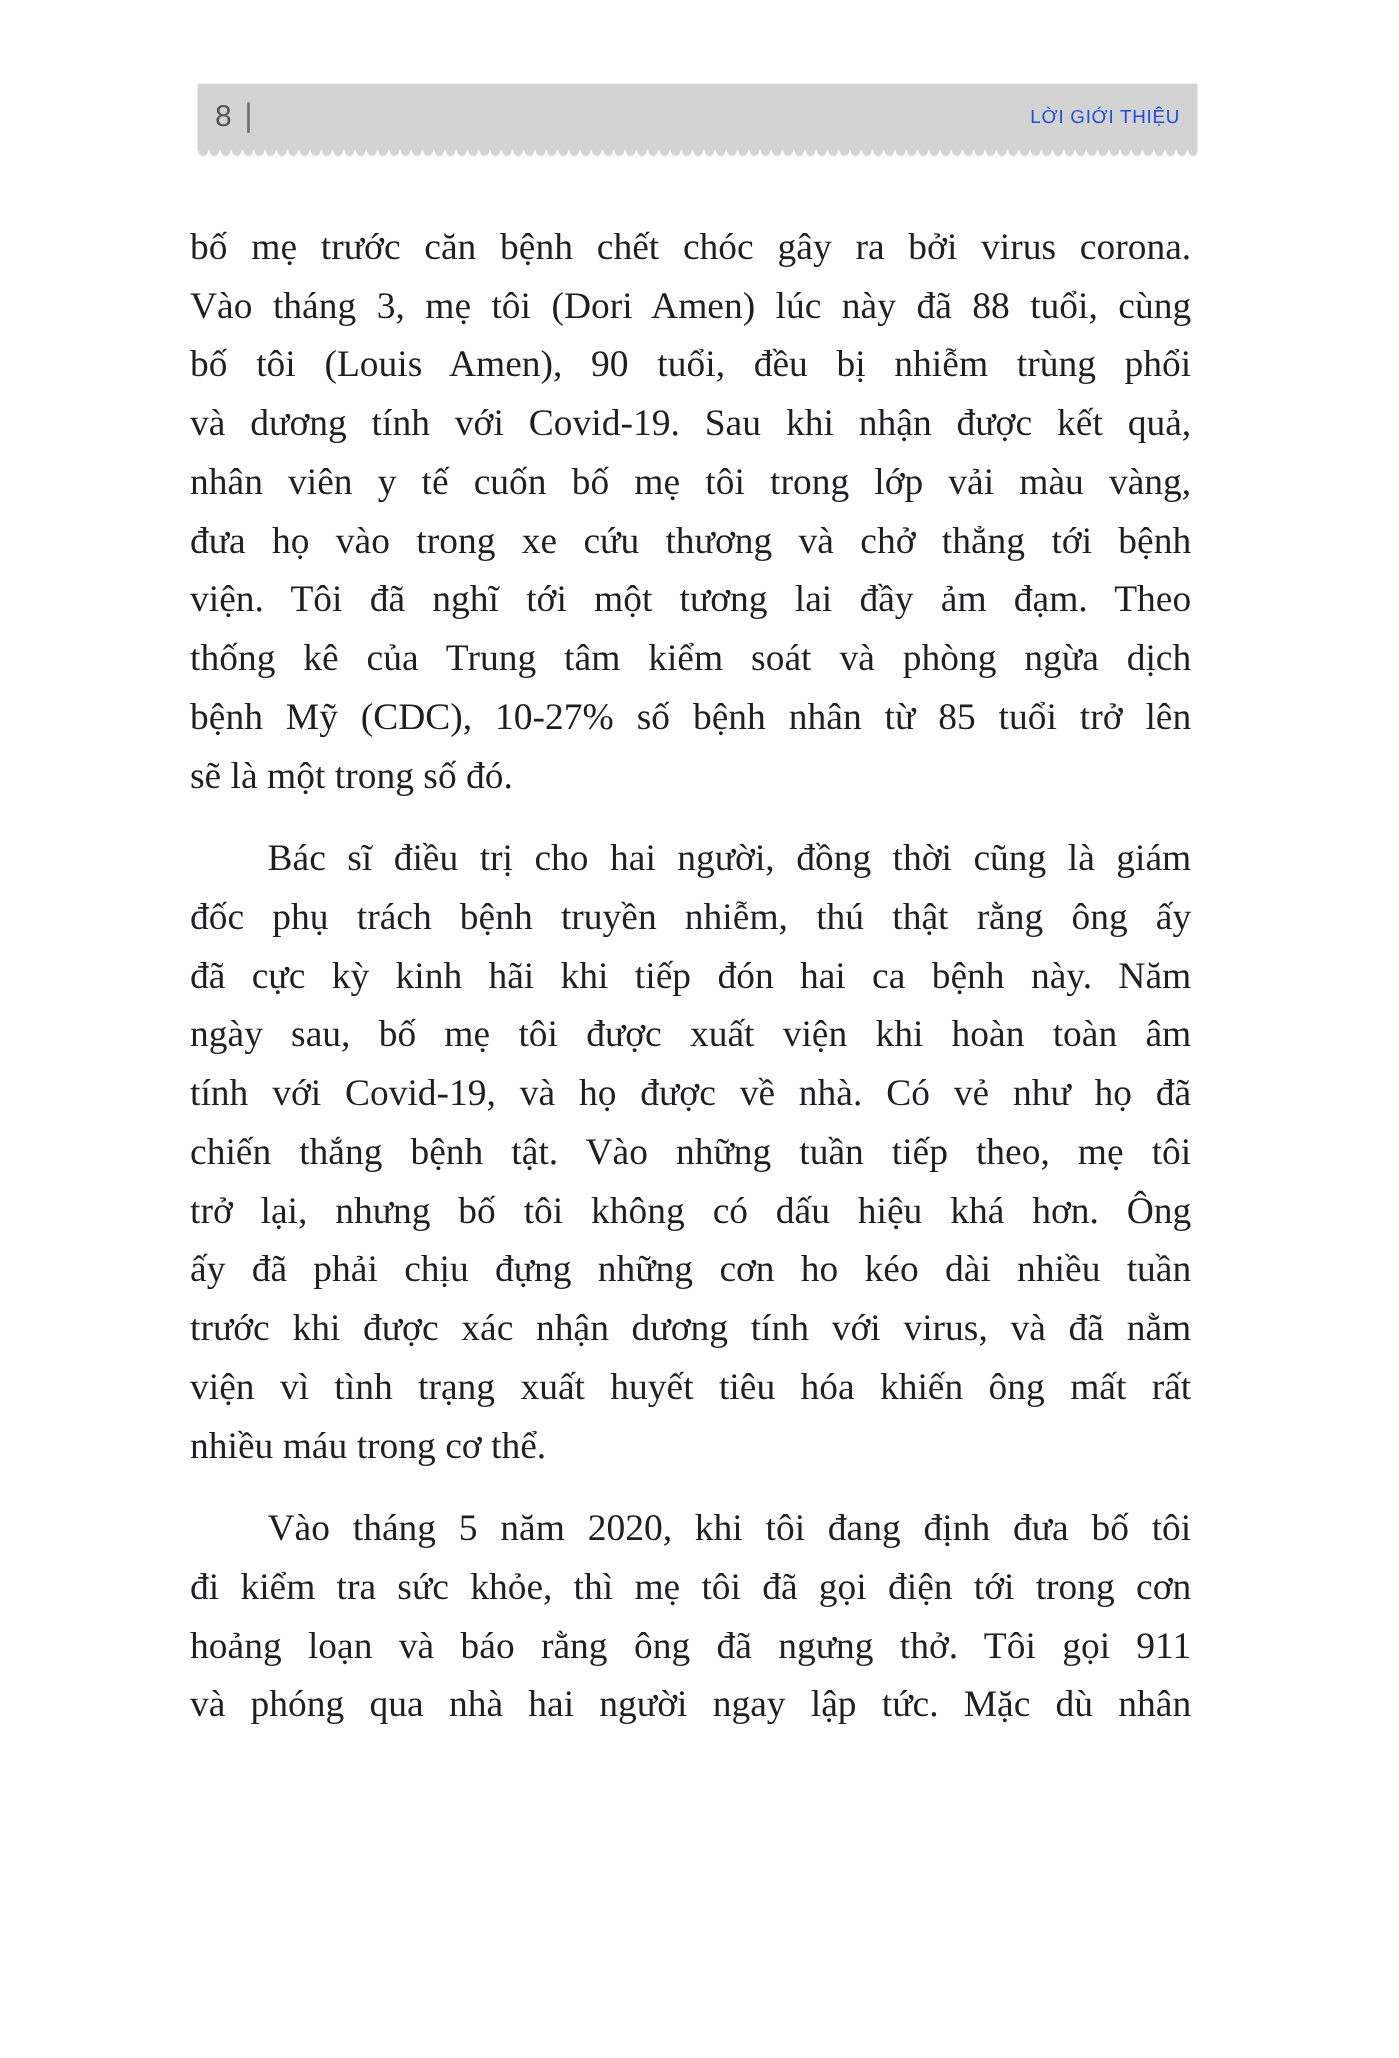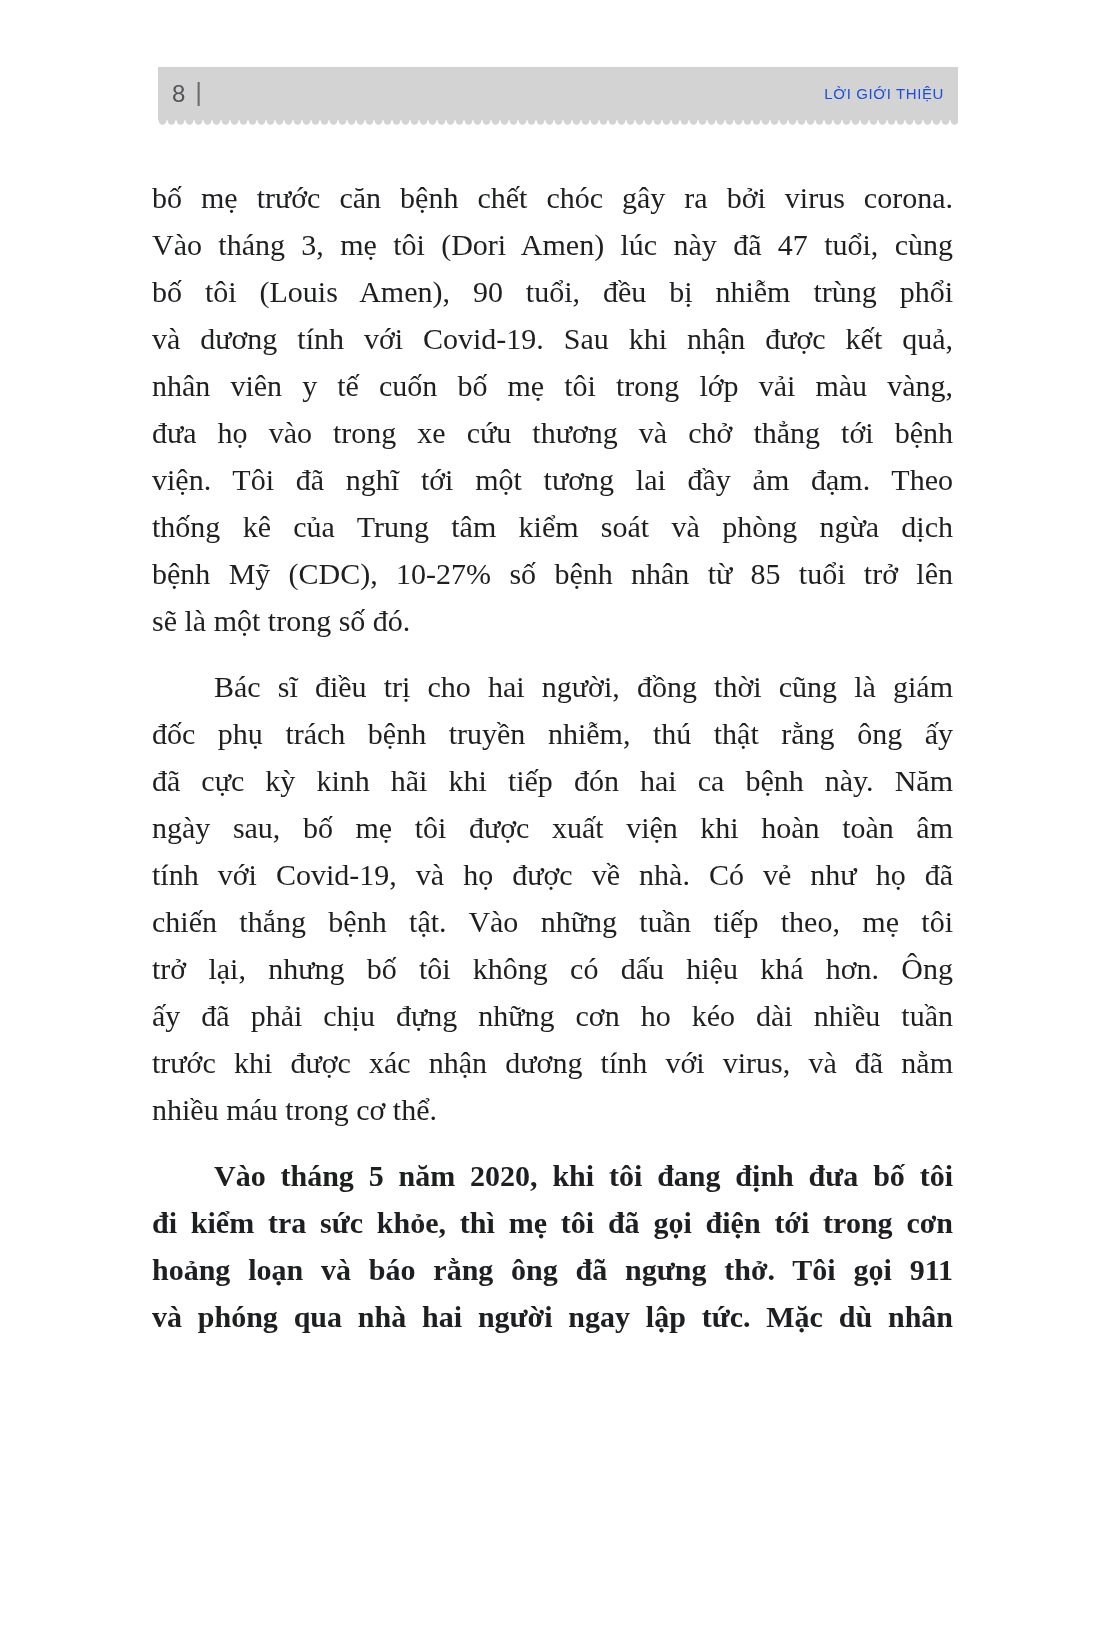--- a/index.html
+++ b/index.html
@@ -73,21 +73,21 @@
   .body-text {
     position: absolute;
     left: 152px;
     top: 174px;
     width: 801px;
     font-size: 30px;
     line-height: 47px;
     color: var(--body-text);
   }
   .paragraph { margin-bottom: 19px; }
-  .paragraph:last-child { margin-bottom: 0; font-weight: bold; }
+  .paragraph:last-child { margin-bottom: 0; }
   .line {
     text-align: justify;
     text-align-last: justify;
     white-space: normal;
     height: 47px;
   }
   .line.indent { text-indent: 62px; }
   .line.flush-left { text-align-last: left; }
 </style>
 </head>
@@ -98,40 +98,41 @@
     <span class="page-number">8</span>
     <span class="header-separator">|</span>
   </span>
   <span class="header-title">LỜI GIỚI THIỆU</span>
   <span class="header-scallop"></span>
 </header>
 
 <main class="body-text">
     <div class="paragraph">
       <div class="line">bố mẹ trước căn bệnh chết chóc gây ra bởi virus corona.</div>
-      <div class="line">Vào tháng 3, mẹ tôi (Dori Amen) lúc này đã 47 tuổi, cùng</div>
+      <div class="line">Vào tháng 3, mẹ tôi (Dori Amen) lúc này đã 88 tuổi, cùng</div>
       <div class="line">bố tôi (Louis Amen), 90 tuổi, đều bị nhiễm trùng phổi</div>
       <div class="line">và dương tính với Covid-19. Sau khi nhận được kết quả,</div>
       <div class="line">nhân viên y tế cuốn bố mẹ tôi trong lớp vải màu vàng,</div>
       <div class="line">đưa họ vào trong xe cứu thương và chở thẳng tới bệnh</div>
       <div class="line">viện. Tôi đã nghĩ tới một tương lai đầy ảm đạm. Theo</div>
       <div class="line">thống kê của Trung tâm kiểm soát và phòng ngừa dịch</div>
       <div class="line">bệnh Mỹ (CDC), 10-27% số bệnh nhân từ 85 tuổi trở lên</div>
       <div class="line flush-left">sẽ là một trong số đó.</div>
     </div>
     <div class="paragraph">
       <div class="line indent">Bác sĩ điều trị cho hai người, đồng thời cũng là giám</div>
       <div class="line">đốc phụ trách bệnh truyền nhiễm, thú thật rằng ông ấy</div>
       <div class="line">đã cực kỳ kinh hãi khi tiếp đón hai ca bệnh này. Năm</div>
       <div class="line">ngày sau, bố mẹ tôi được xuất viện khi hoàn toàn âm</div>
       <div class="line">tính với Covid-19, và họ được về nhà. Có vẻ như họ đã</div>
       <div class="line">chiến thắng bệnh tật. Vào những tuần tiếp theo, mẹ tôi</div>
       <div class="line">trở lại, nhưng bố tôi không có dấu hiệu khá hơn. Ông</div>
       <div class="line">ấy đã phải chịu đựng những cơn ho kéo dài nhiều tuần</div>
       <div class="line">trước khi được xác nhận dương tính với virus, và đã nằm</div>
+      <div class="line">viện vì tình trạng xuất huyết tiêu hóa khiến ông mất rất</div>
       <div class="line flush-left">nhiều máu trong cơ thể.</div>
     </div>
     <div class="paragraph">
       <div class="line indent">Vào tháng 5 năm 2020, khi tôi đang định đưa bố tôi</div>
       <div class="line">đi kiểm tra sức khỏe, thì mẹ tôi đã gọi điện tới trong cơn</div>
       <div class="line">hoảng loạn và báo rằng ông đã ngưng thở. Tôi gọi 911</div>
       <div class="line">và phóng qua nhà hai người ngay lập tức. Mặc dù nhân</div>
     </div>
   </main>
 

